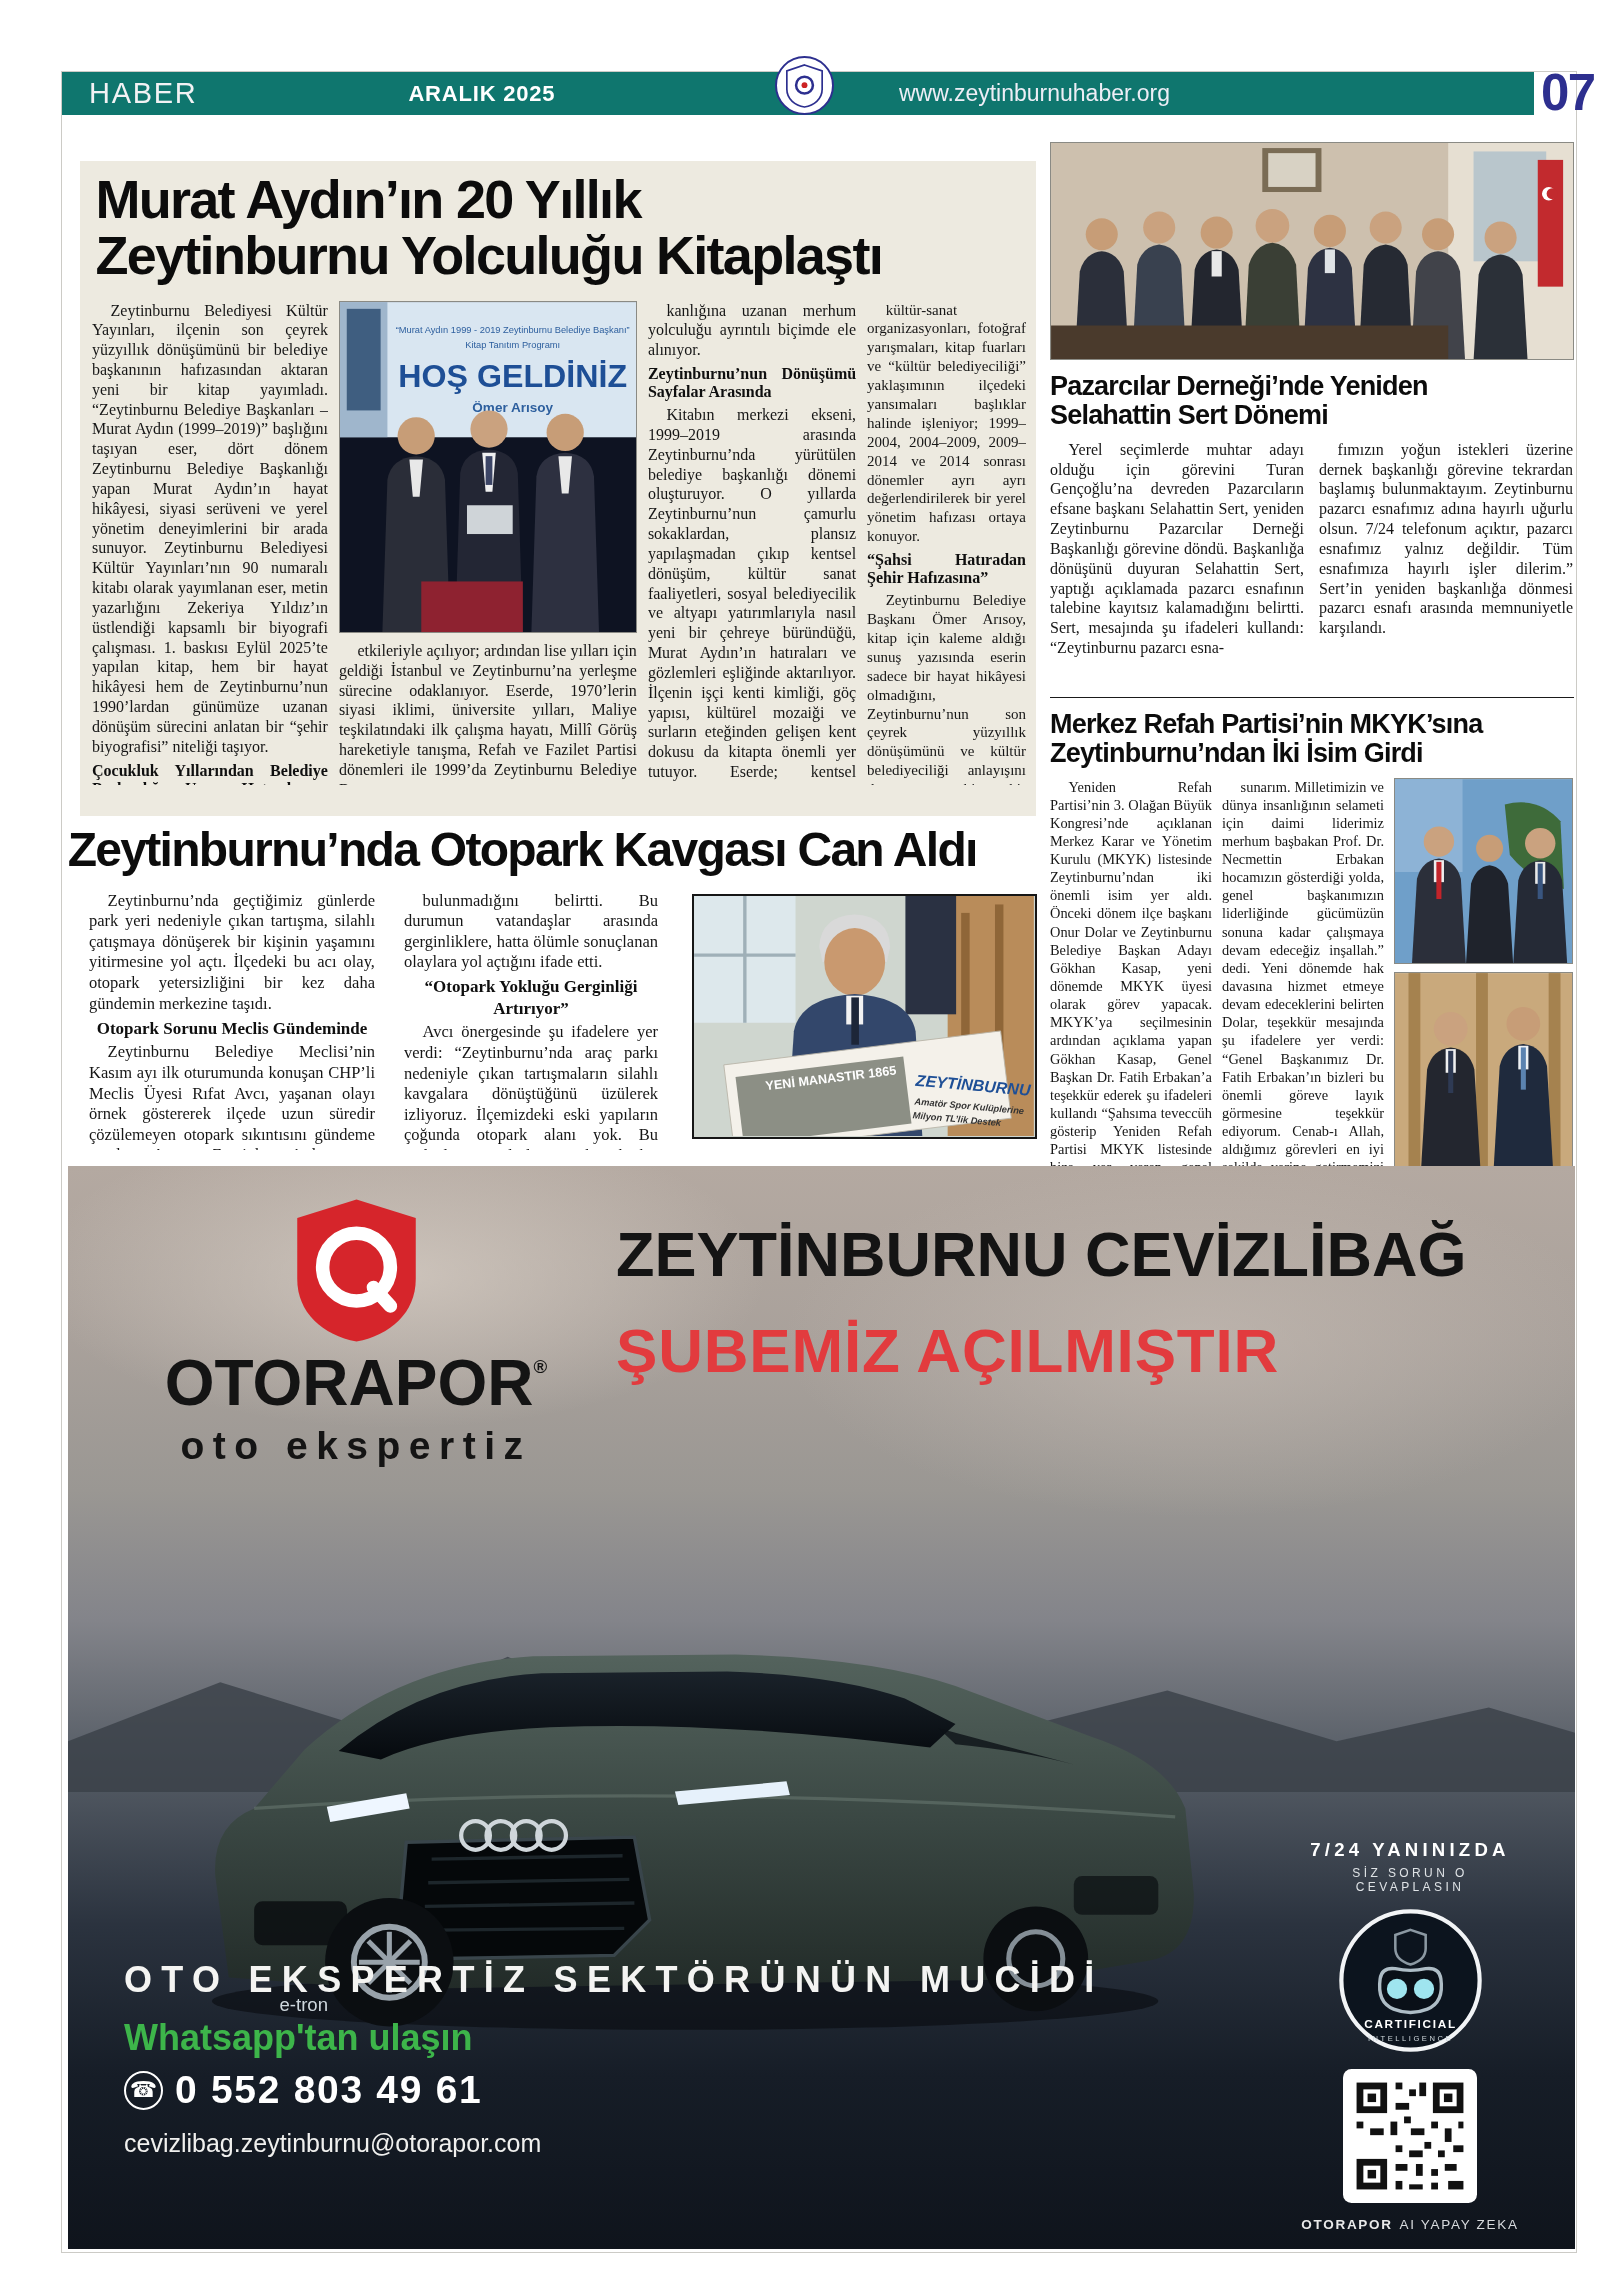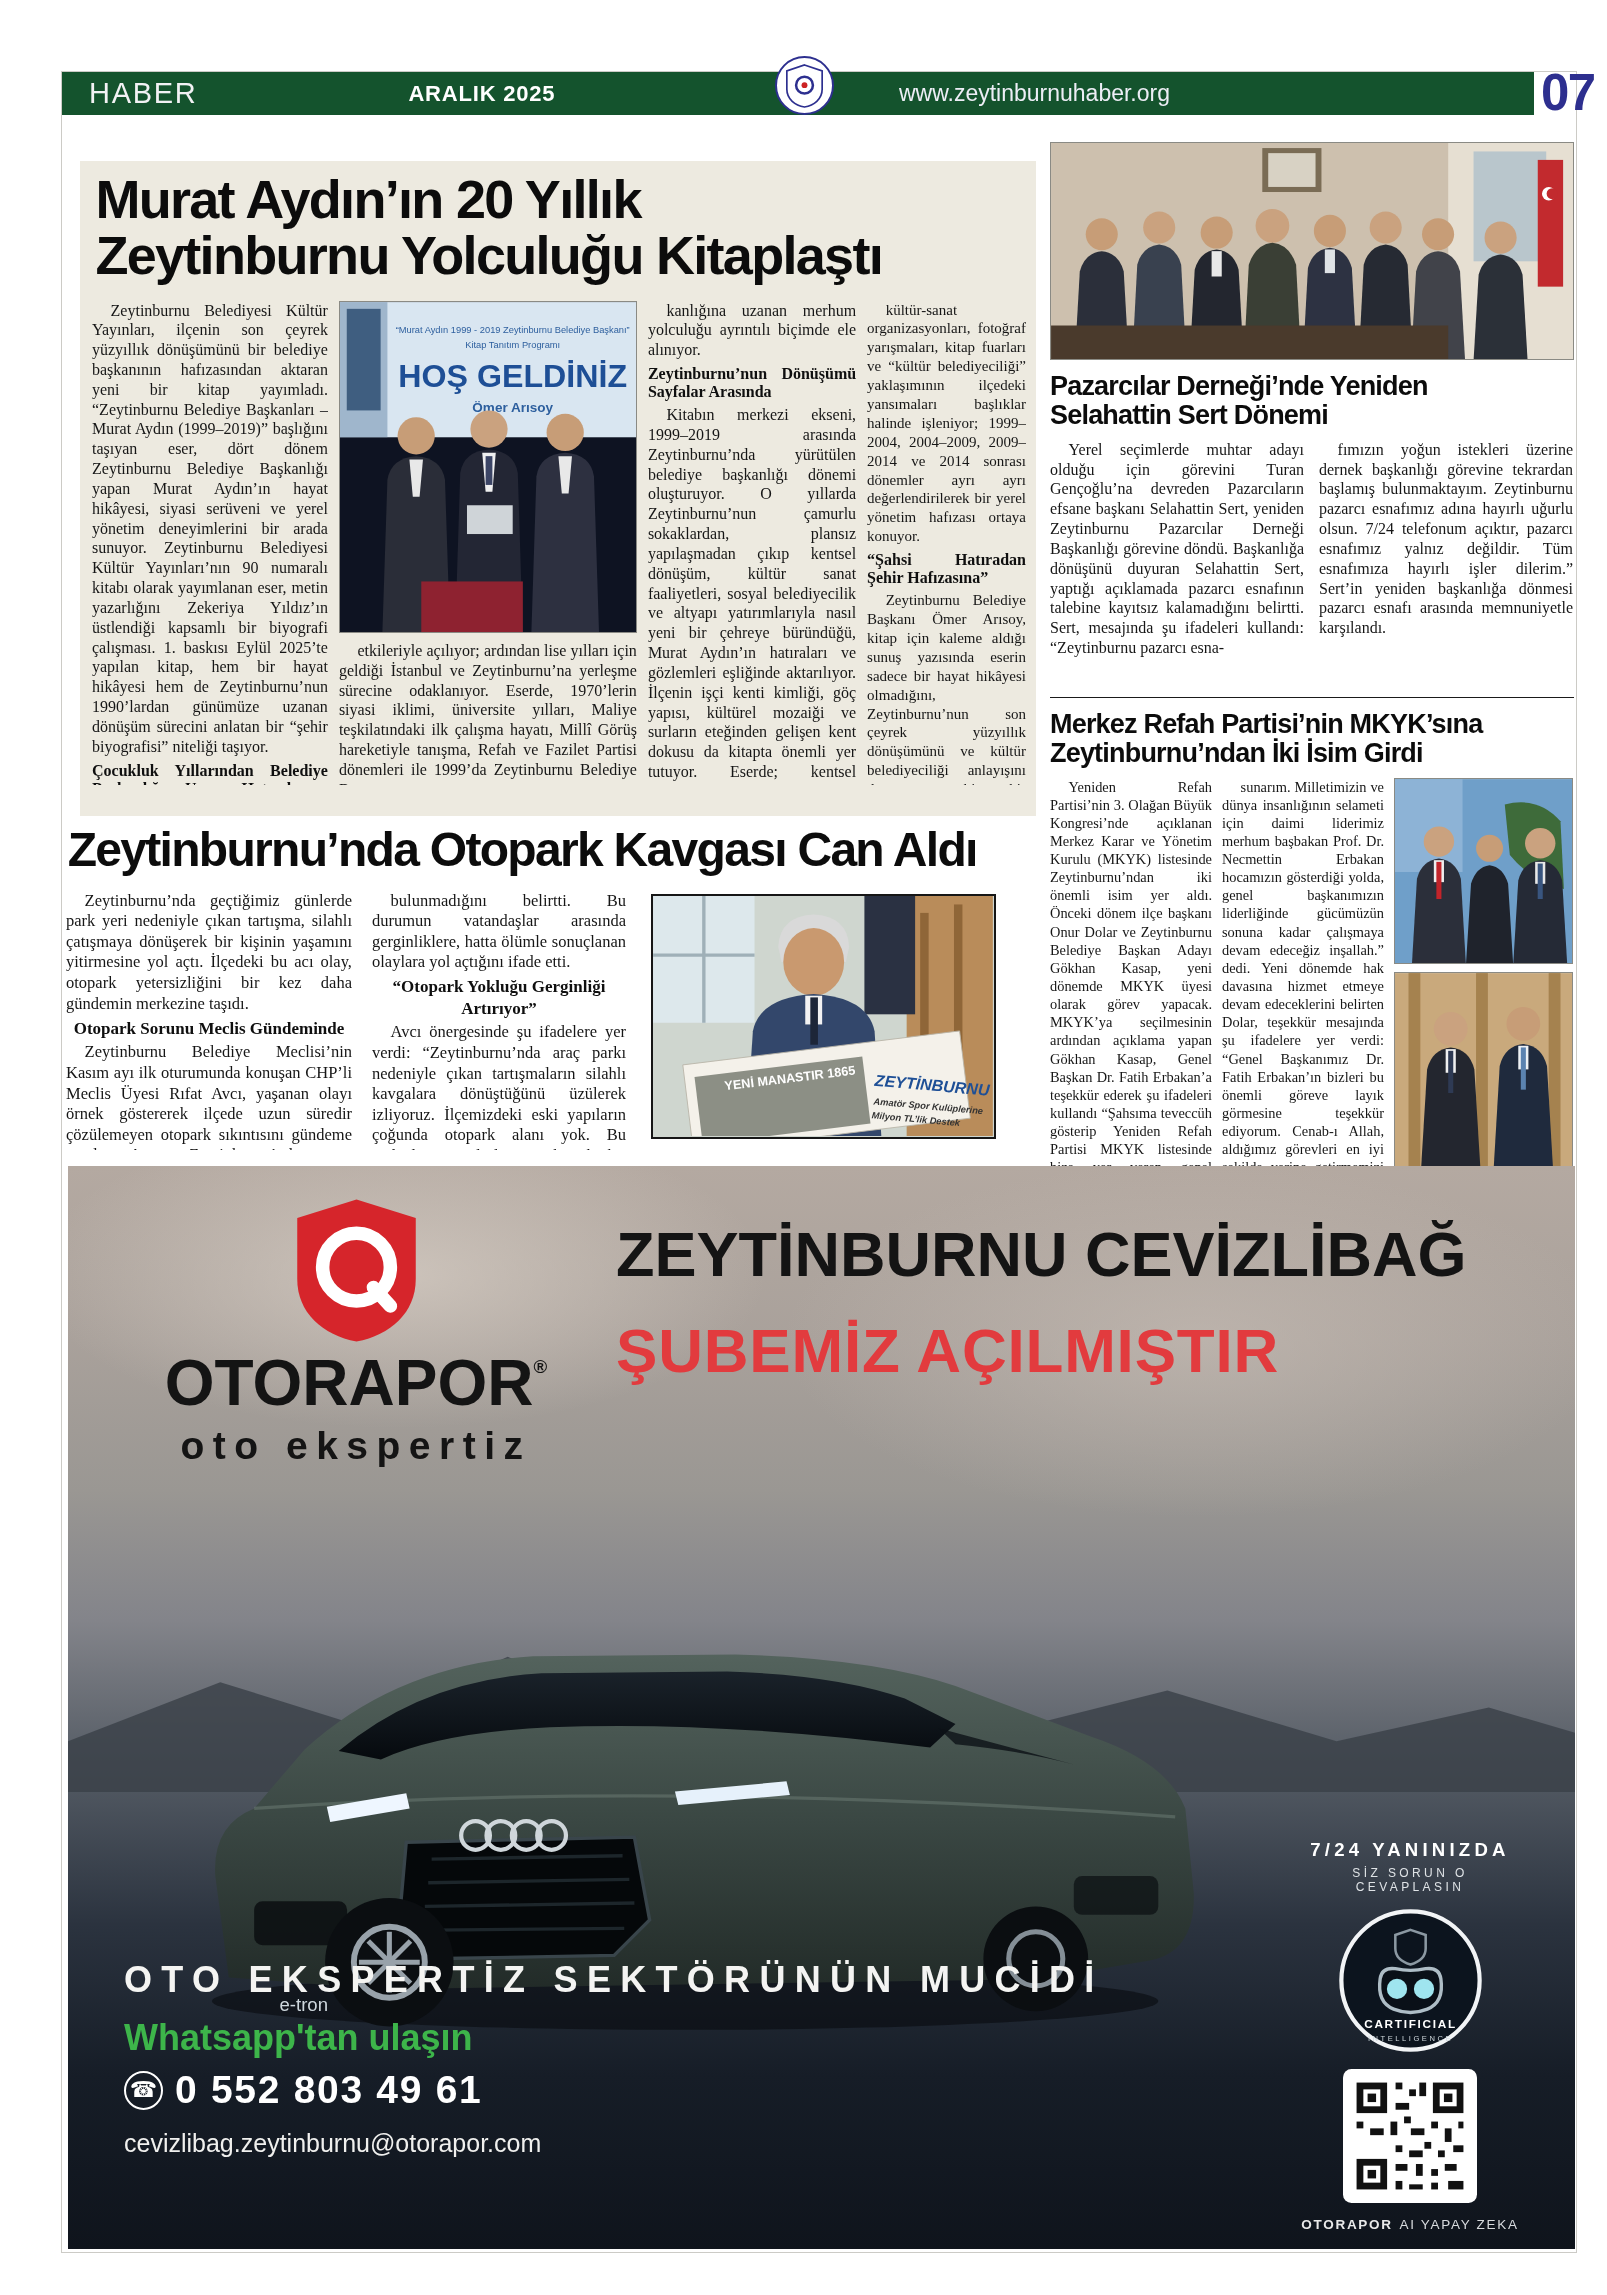--- a/index.html
+++ b/index.html
@@ -2,21 +2,21 @@
 <html style="font-size:13.5px"><head>
 <meta charset="utf-8">
 <style>
   * { margin:0; padding:0; box-sizing:border-box; }
   html,body { background:#fff; }
   body { font-family:"Liberation Sans", sans-serif; }
   .page { position:relative; width:1607px; height:2295px; background:#fff; overflow:hidden; }
   .page-frame { position:absolute; left:61px; top:71px; width:1516px; height:2182px; border:0.8px solid #cccbc6; pointer-events:none; }
 
   
-  .header-bar { position:absolute; left:62px; top:72px; width:1472px; height:43px; background:#14532d; color:#fff; display:flex; align-items:center; }
+  .header-bar { position:absolute; left:62px; top:72px; width:1472px; height:43px; background:#0f766e; color:#fff; display:flex; align-items:center; }
   .hdr-section { font-size:29px; font-weight:300; letter-spacing:1.7px; margin-left:27px; color:#f2f2f4; }
   .hdr-date { font-size:22px; font-weight:bold; margin-left:211px; letter-spacing:0.8px; }
   .hdr-site { font-size:23px; margin-left:auto; margin-right:364px; color:#edeef6; }
   .logo-badge { position:absolute; left:775px; top:56px; width:59px; height:59px; background:#fff; border:2.5px solid #2d2f8f; border-radius:50%; z-index:3; display:flex; align-items:center; justify-content:center; }
   .logo-inner { width:37px; height:44px; }
   .page-num { position:absolute; left:1541px; top:63px; font-size:51px; font-weight:bold; color:#2d2f8f; letter-spacing:-1.7px; }
 
   
   .serif { font-family:"Liberation Serif", serif; text-align:justify; color:#161616; }
   .serif p { text-indent:18.6px; }
@@ -45,21 +45,21 @@
   .sb-divider { border:none; border-top:1.7px solid #1a1a1a; margin:12px 0 8.5px; }
   .refah-row { display:flex; gap:10px; margin-top:3.4px; }
   .refah-col { width:162px; font-size:14.4px; line-height:1.26; height:404px; overflow:hidden; }
   .refah-photos { width:179px; display:flex; flex-direction:column; gap:8.5px; }
   .rf-photo1 { width:179px; height:186px; }
   .rf-photo2 { width:179px; height:208px; }
 
   
   .otopark { position:absolute; left:66px; top:822px; width:971px; }
   .ot-headline { font-size:48px; font-weight:bold; letter-spacing:-1.7px; color:#0c0c0c; margin:0 0 13.5px 1.7px; }
-  .ot-row { display:flex; gap:20px; }
+  .ot-row { display:flex; gap:29px;justify-content:flex-end; }
   .ot-col1 { width:286px; font-size:16.5px; line-height:1.25; height:259px; overflow:hidden; }
   .ot-col2 { width:254px; font-size:16.5px; line-height:1.25; height:259px; overflow:hidden; }
   .ot-col1 .subhead, .ot-col2 .subhead { font-size:17px; text-align:center; margin:3.4px 0; }
   .ot-photo { width:345px; height:245px; border:2.5px solid #161616; outline:5px solid #fff; margin-left:5px; margin-top:3.4px; background:#cfd6cf; }
 
   
   .ad { position:absolute; left:68px; top:1166px; width:1507px; height:1083px; overflow:hidden;
         background:
           radial-gradient(524px 220px at 22% 10%, rgba(214,205,196,.75), rgba(214,205,196,0) 70%),
           radial-gradient(592px 254px at 75% 16%, rgba(200,190,182,.6), rgba(200,190,182,0) 70%),

